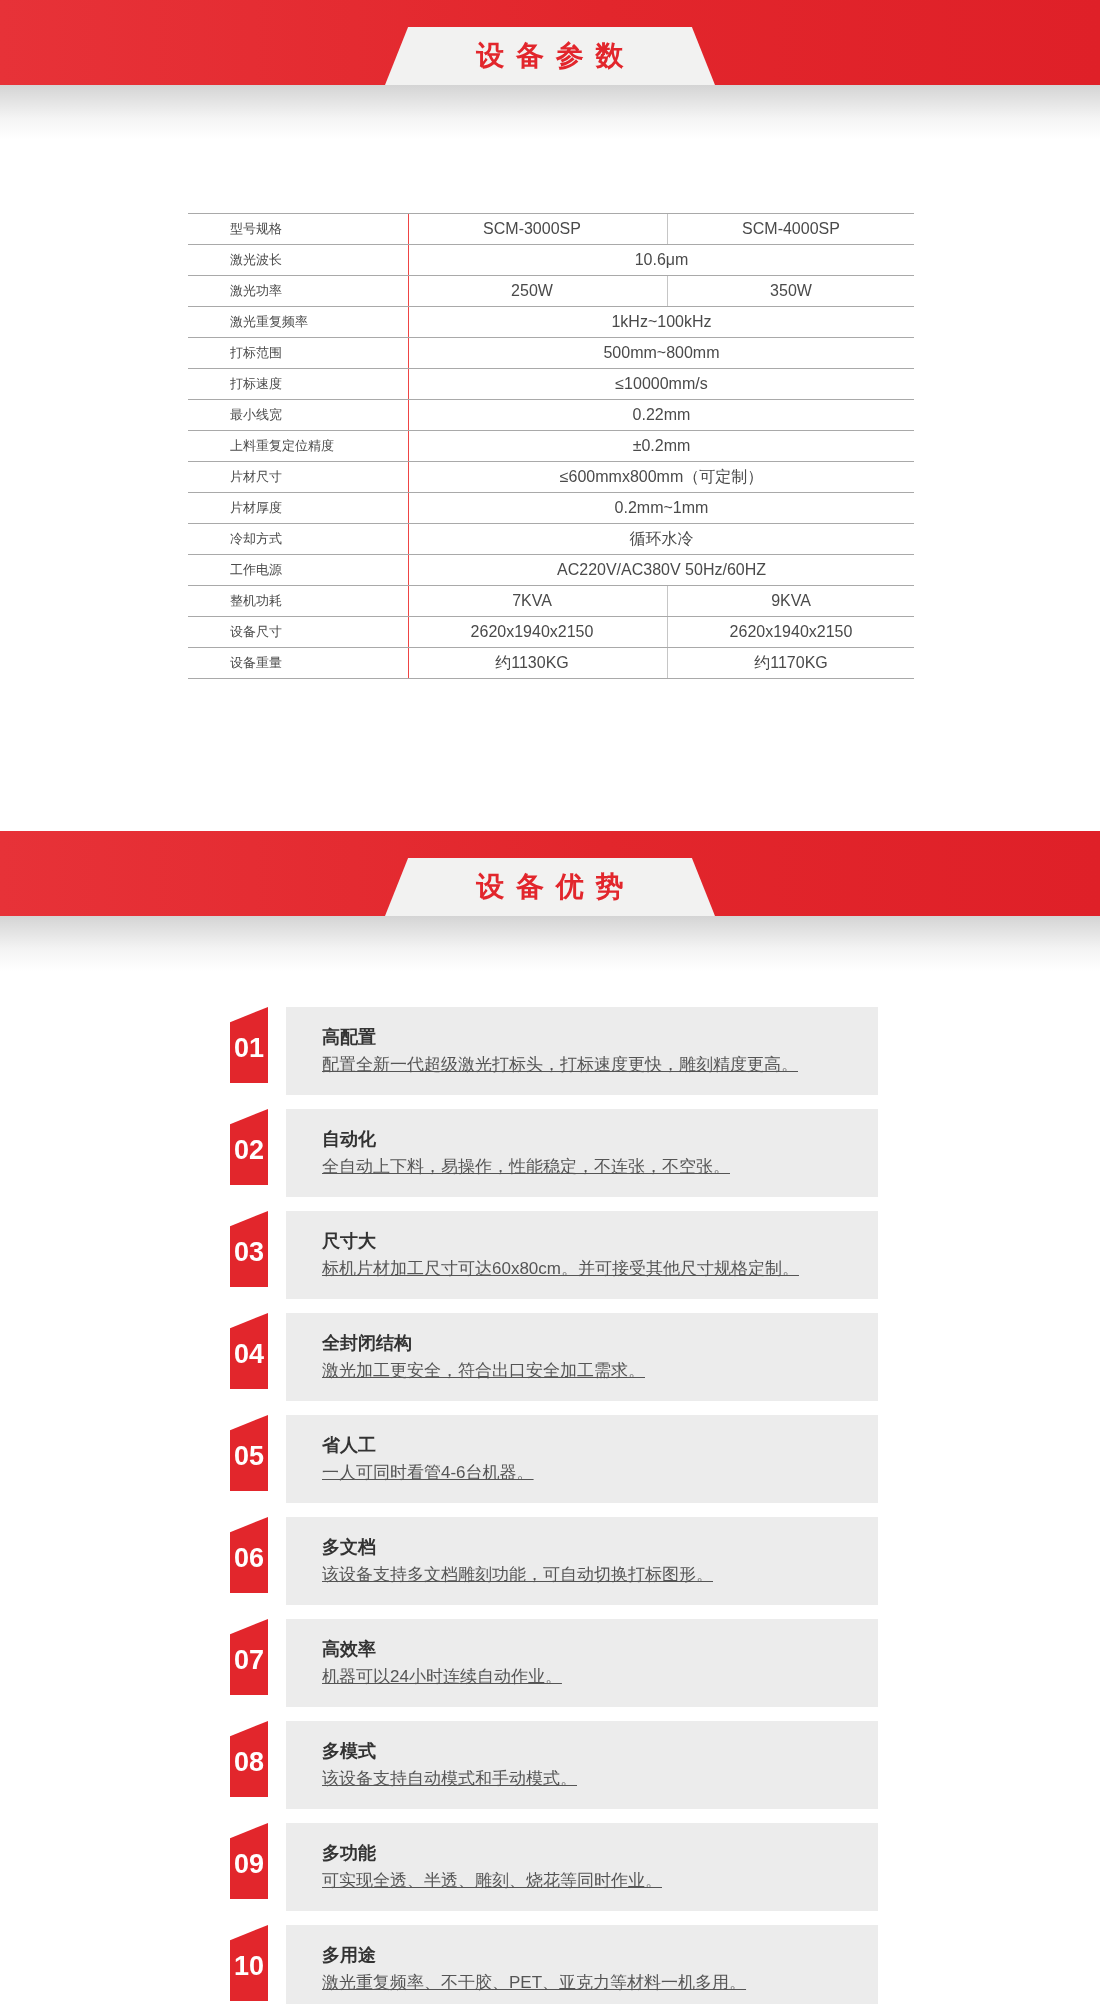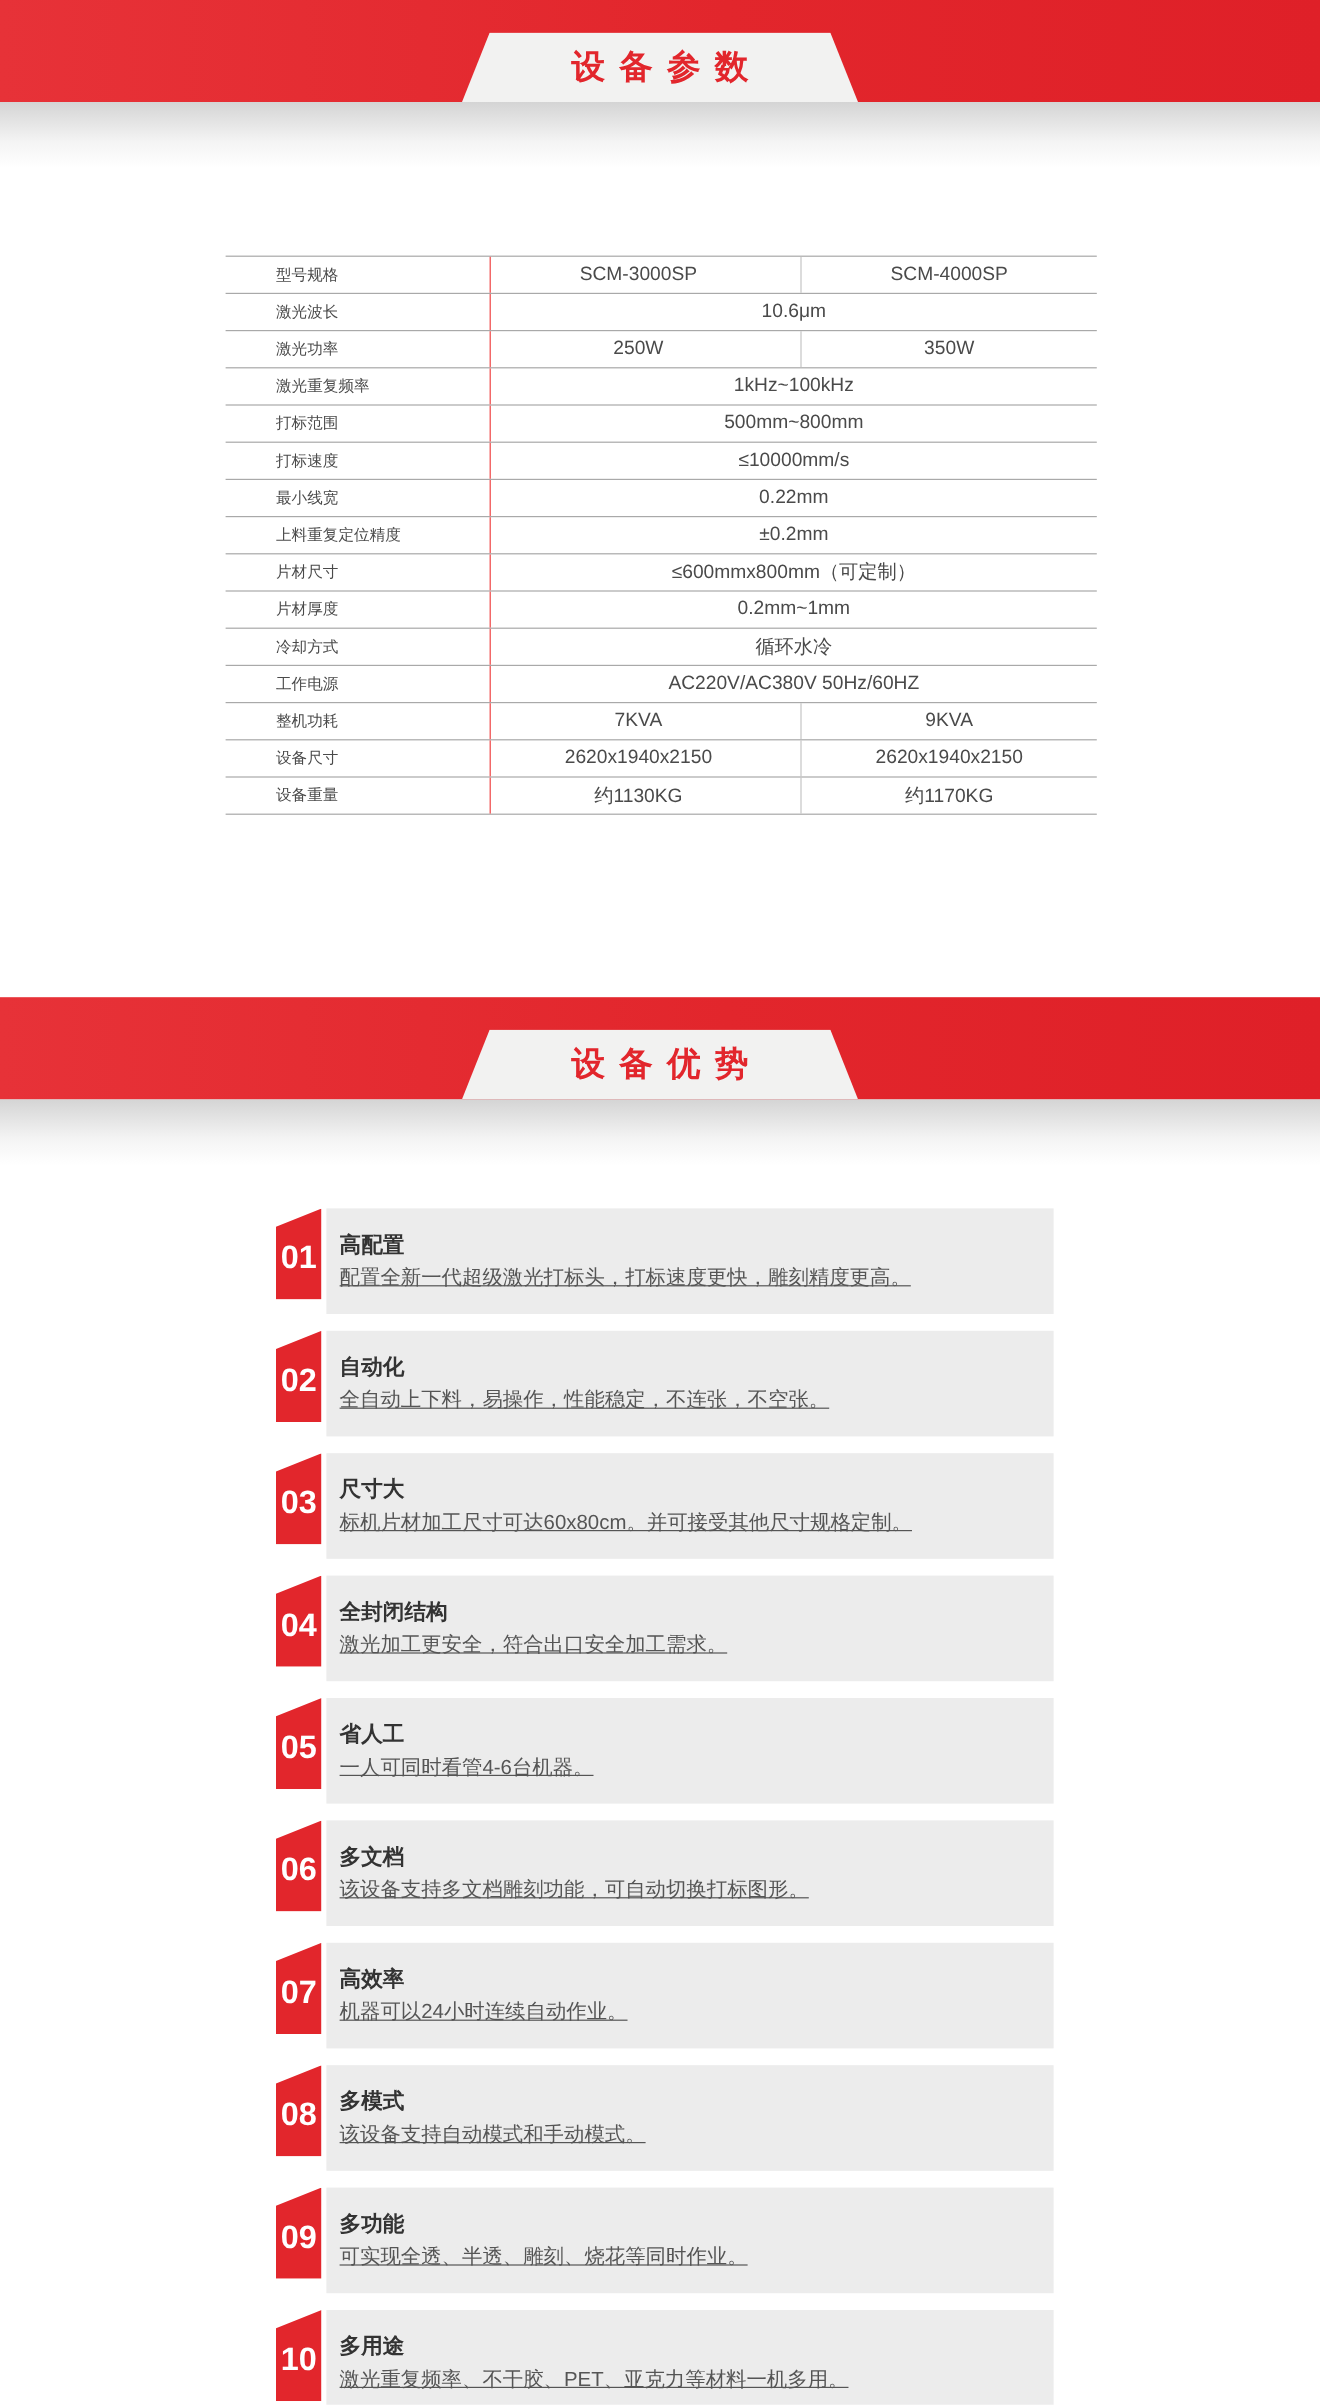--- a/index.html
+++ b/index.html
@@ -44,23 +44,23 @@
   .advantages{margin:36px 0 0 230px;width:648px;}
   .adv-item{display:flex;margin-bottom:14px;height:88px;}
   .adv-badge{
     width:38px;height:76px;background:#e2262c;flex:0 0 38px;
     clip-path:polygon(0 20%,100% 0,100% 100%,0 100%);
     display:flex;align-items:center;justify-content:center;
     color:#ffffff;font-size:27px;font-weight:bold;
     padding-top:6px;box-sizing:border-box;
   }
   .adv-bar{
-    flex:1;margin-left:4px;background:#ececec;
+    flex:1;margin-left:18px;background:#ececec;
     display:flex;flex-direction:column;justify-content:center;
-    padding-left:11px;box-sizing:border-box;
+    padding-left:36px;box-sizing:border-box;
   }
   .adv-title{font-size:18px;font-weight:bold;color:#333333;line-height:1.2;}
   .adv-desc{font-size:17px;color:#555555;line-height:1.2;margin-top:7px;text-decoration:underline;}
   .gap-table-to-banner{height:152px;}
 </style>
 </head>
 <body>
 
 <div class="banner">
   <div class="band">

